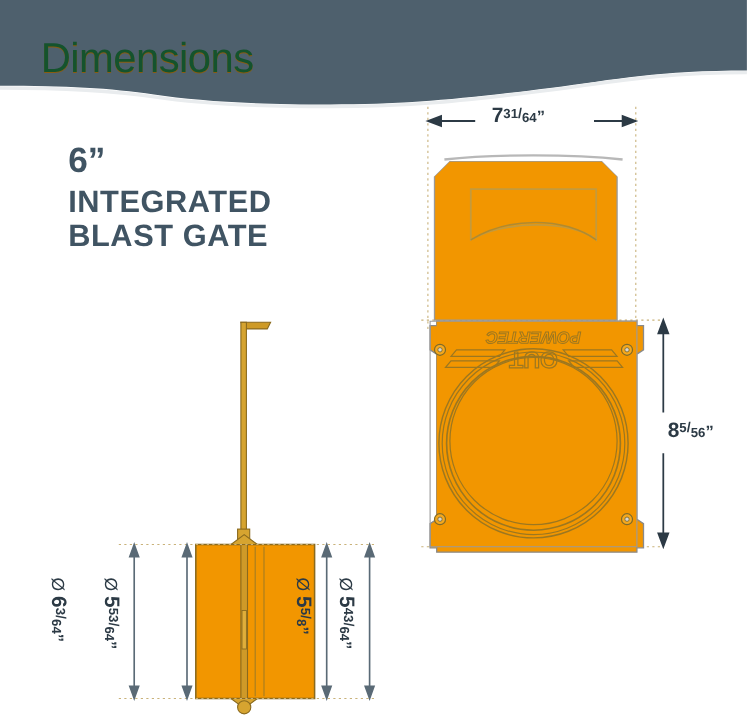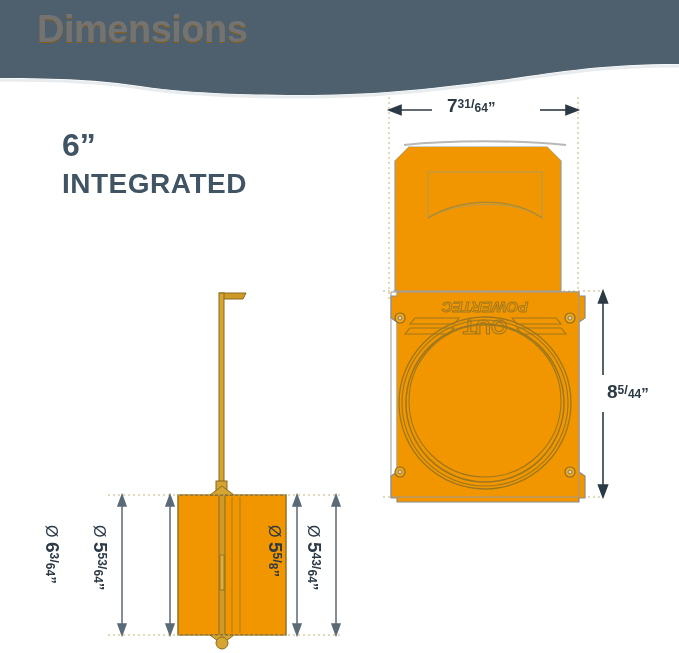--- a/index.html
+++ b/index.html
@@ -7,23 +7,23 @@
     width:679px;height:653px;
     background:#ffffff;
     font-family:"Liberation Sans",sans-serif;
     overflow:hidden;position:relative;
   }
   #stage{position:absolute;inset:0;width:679px;height:653px;}
 
   
   #banner{position:absolute;left:0;top:0;width:679px;height:100px;}
   #banner-title{
-    position:absolute;left:37px;top:8px;
-    font-size:38px;font-weight:bold;letter-spacing:-0.5px;
-    color:#737373;
+    position:absolute;left:37px;top:32px;
+    font-size:38px;font-weight:normal;letter-spacing:-0.5px;
+    color:#14532d;
     text-shadow:0 1px 0 #8a5c10;
     white-space:nowrap;
   }
 
   
   #heading{
     position:absolute;left:62px;top:128px;width:300px;
     color:#405463;font-weight:bold;line-height:1.12;
   }
   #h-size{font-size:32px;display:block;margin-bottom:4px;letter-spacing:0px;}
@@ -63,20 +63,21 @@
     <svg width="679" height="100" viewBox="0 0 679 100">
       <path d="M0,0 H679 V64 C600,64 560,72 500,80 C420,90 370,95 300,95 C230,95 180,92 140,86 C100,80 60,78 0,78 Z" fill="#4E606D"></path>
       <path d="M0,80 C60,80 100,82 140,88 C180,94 230,97 300,97 C370,97 420,92 500,82 C560,74 600,66 679,66" fill="none" stroke="#e9ecee" stroke-width="3"></path>
     </svg>
     <div id="banner-title">Dimensions</div>
   </div>
 
   <div id="heading">
     <span id="h-size">6”</span>
     <span id="h-l1">INTEGRATED</span>
+    <span id="h-l2">BLAST GATE</span>
   </div>
 
   <svg id="drawing" viewBox="0 0 679 653">
     <defs>
       <clipPath id="plateClip">
         <path d="M403,146 h150 l17,17 v124 h-184 v-124 Z"></path>
       </clipPath>
     </defs>
 
     <g stroke="#C9B27A" stroke-width="1" stroke-dasharray="2,3">
@@ -196,21 +197,21 @@
           <path d="M336,635 l-4,-11 h8 Z"></path>
       </g>
     </g>
   </svg>
 
   <div class="dim" id="dim-width">
     <span class="whole">7</span><span class="frac"><span class="num">31</span><span class="sl">/</span><span class="den">64</span></span><span class="qt">”</span>
   </div>
 
   <div class="dim" id="dim-height">
-    <span class="whole">8</span><span class="frac"><span class="num">5</span><span class="sl">/</span><span class="den">44</span></span><span class="qt">”</span>
+    <span class="whole">8</span><span class="frac"><span class="num">5</span><span class="sl">/</span><span class="den">56</span></span><span class="qt">”</span>
   </div>
 
   <div class="dim vdim" id="dim-d1">
     <span class="dia">Ø</span>
     <span class="whole">6</span><span class="frac"><span class="num">3</span><span class="sl">/</span><span class="den">64</span></span><span class="qt">”</span>
   </div>
 
   <div class="dim vdim" id="dim-d2">
     <span class="dia">Ø</span>
     <span class="whole">5</span><span class="frac"><span class="num">53</span><span class="sl">/</span><span class="den">64</span></span><span class="qt">”</span>

